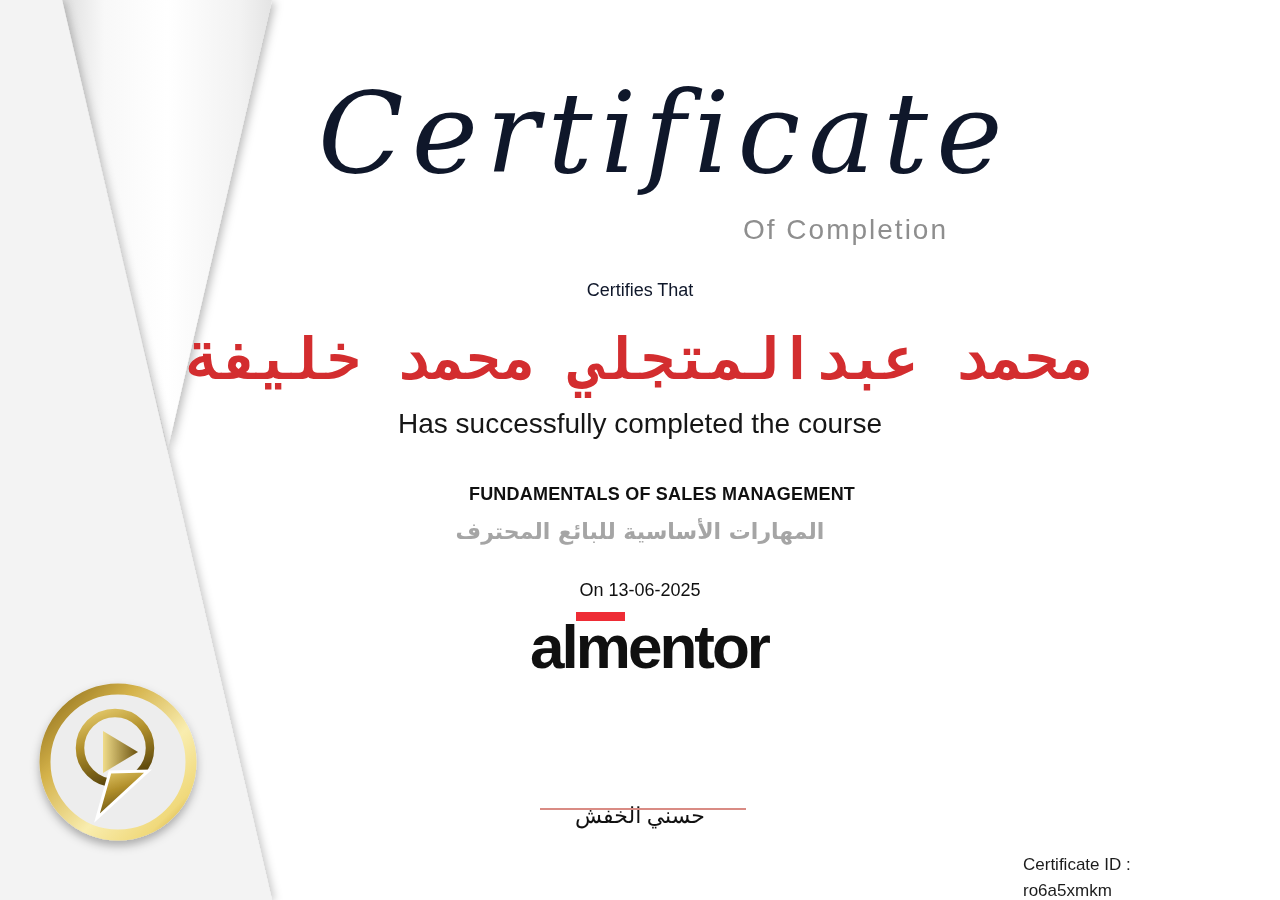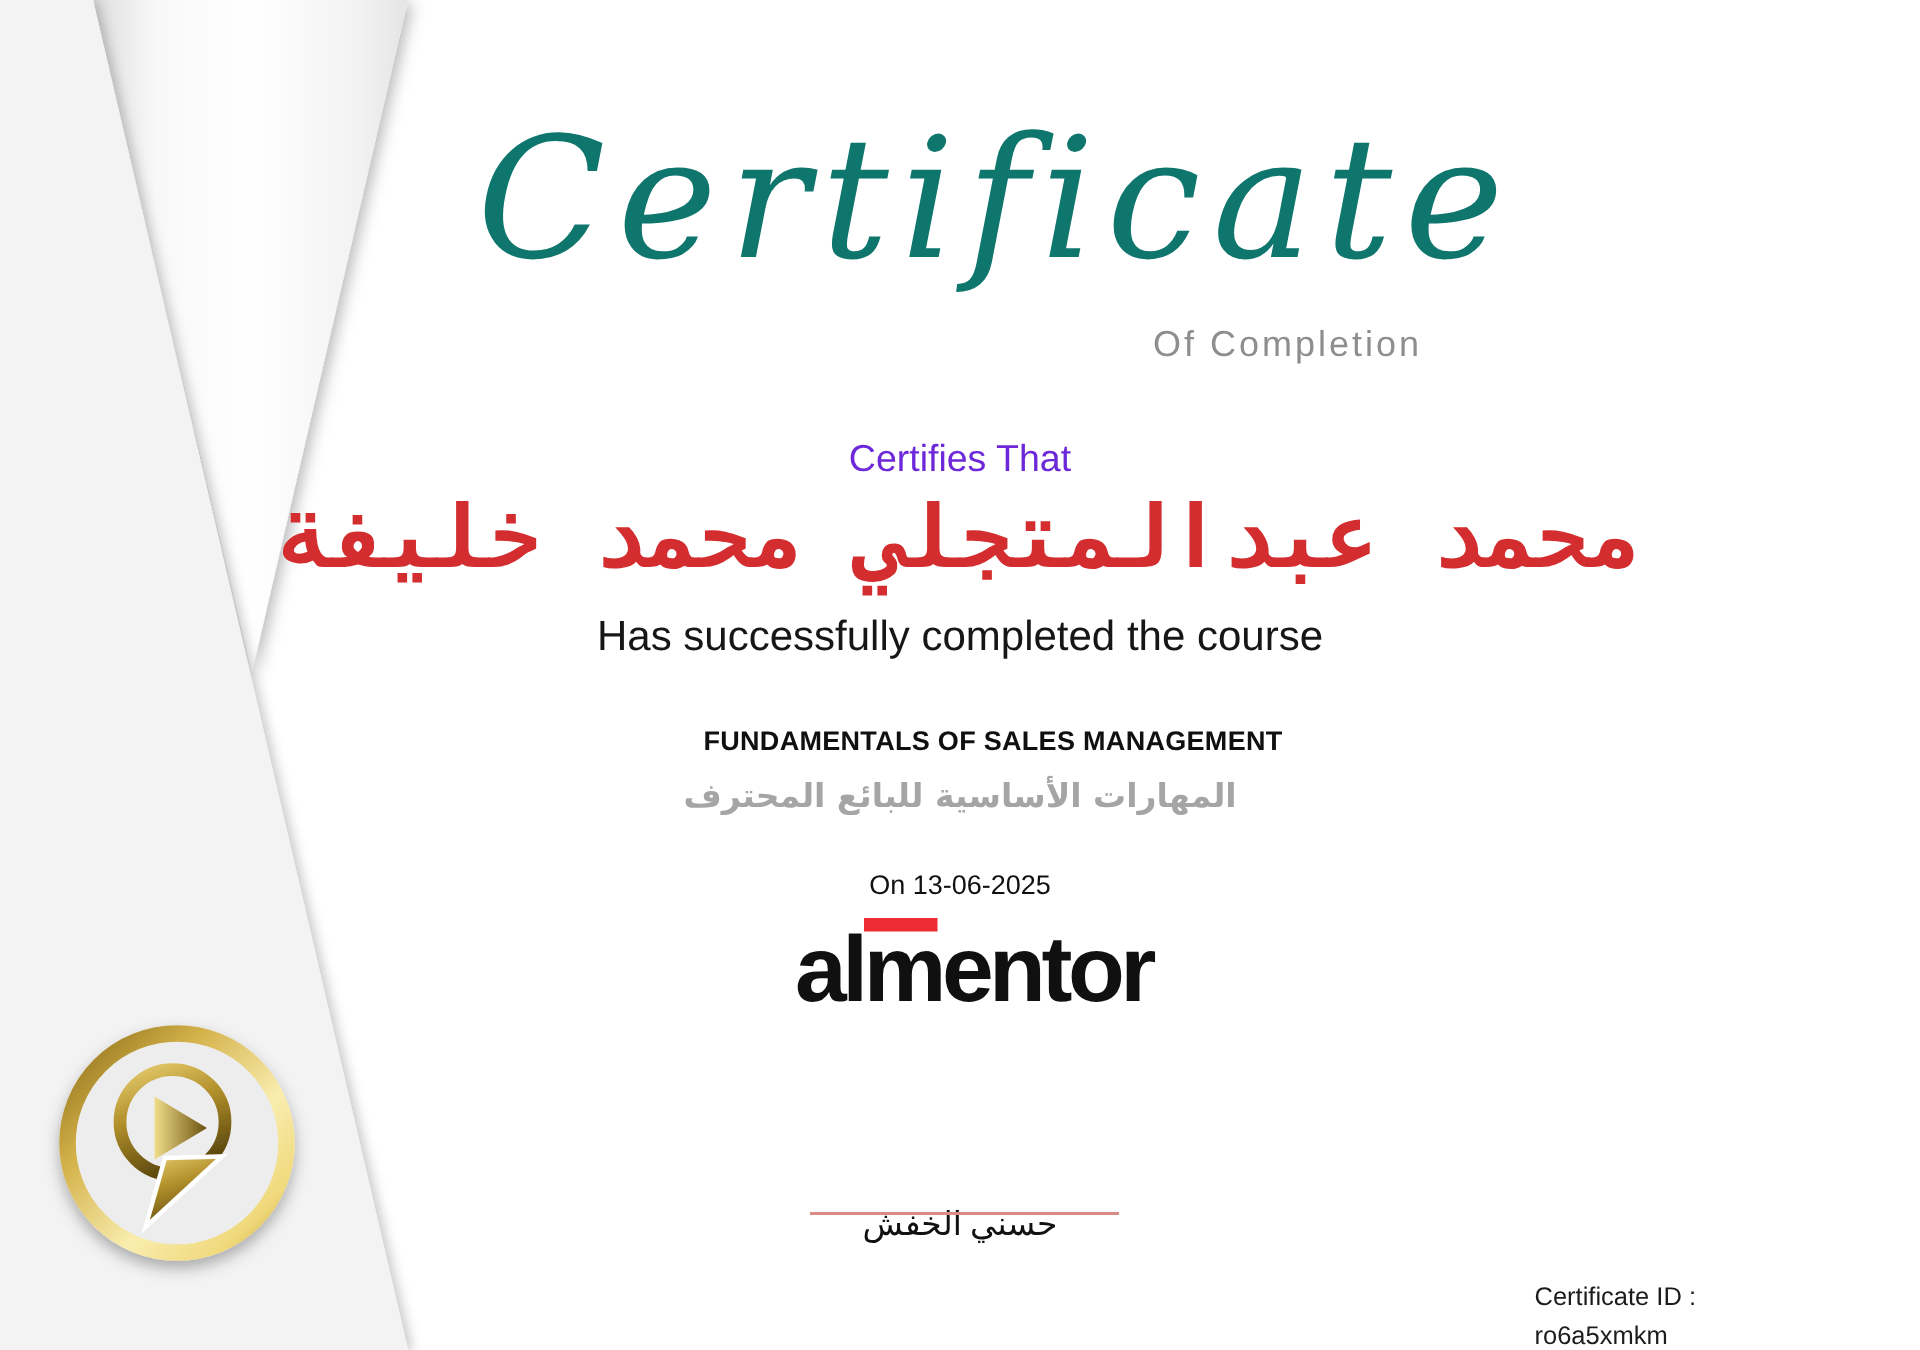--- a/index.html
+++ b/index.html
@@ -8,28 +8,28 @@
     background:#ffffff;
     font-family:"Liberation Sans", sans-serif;
     color:#1b1b1b;
   }
   .bg-svg{position:absolute;left:0;top:0;z-index:0;}
   .layer{position:absolute;z-index:2;}
 
   .title-script{
     left:318px;top:58px;width:680px;line-height:150px;
     font-family:"DejaVu Serif", serif;font-style:italic;font-weight:500;
-    font-size:112px;letter-spacing:8px;color:#0f766e;white-space:nowrap;
+    font-size:112px;letter-spacing:8px;color:#0f172a;white-space:nowrap;
   }
   .subtitle{
     right:332px;top:210px;line-height:40px;text-align:right;
-    font-size:24px;letter-spacing:2px;color:#8e8e8e;
+    font-size:28px;letter-spacing:2px;color:#8e8e8e;
   }
   .center-line{left:0;right:0;text-align:center;}
-  .certifies{top:272px;line-height:36px;font-size:25px;color:#6d28d9;margin-top:16px;}
+  .certifies{top:272px;line-height:36px;font-size:18px;color:#0f172a;}
   .recipient{
     top:328px;line-height:72px;font-size:58px;font-weight:bold;
     color:#d32d2f;font-family:Liberation Mono, monospace;direction:rtl;
   }
   .completion{top:404px;line-height:40px;font-size:28px;color:#161616;}
   .course-en{top:480px;line-height:28px;font-size:18px;font-weight:bold;letter-spacing:.2px;color:#101010;padding-left:44px;}
   .course-ar{
     top:512px;line-height:40px;font-size:22px;font-weight:bold;
     color:#a5a5a5;font-family:"DejaVu Sans", sans-serif;direction:rtl;
   }

